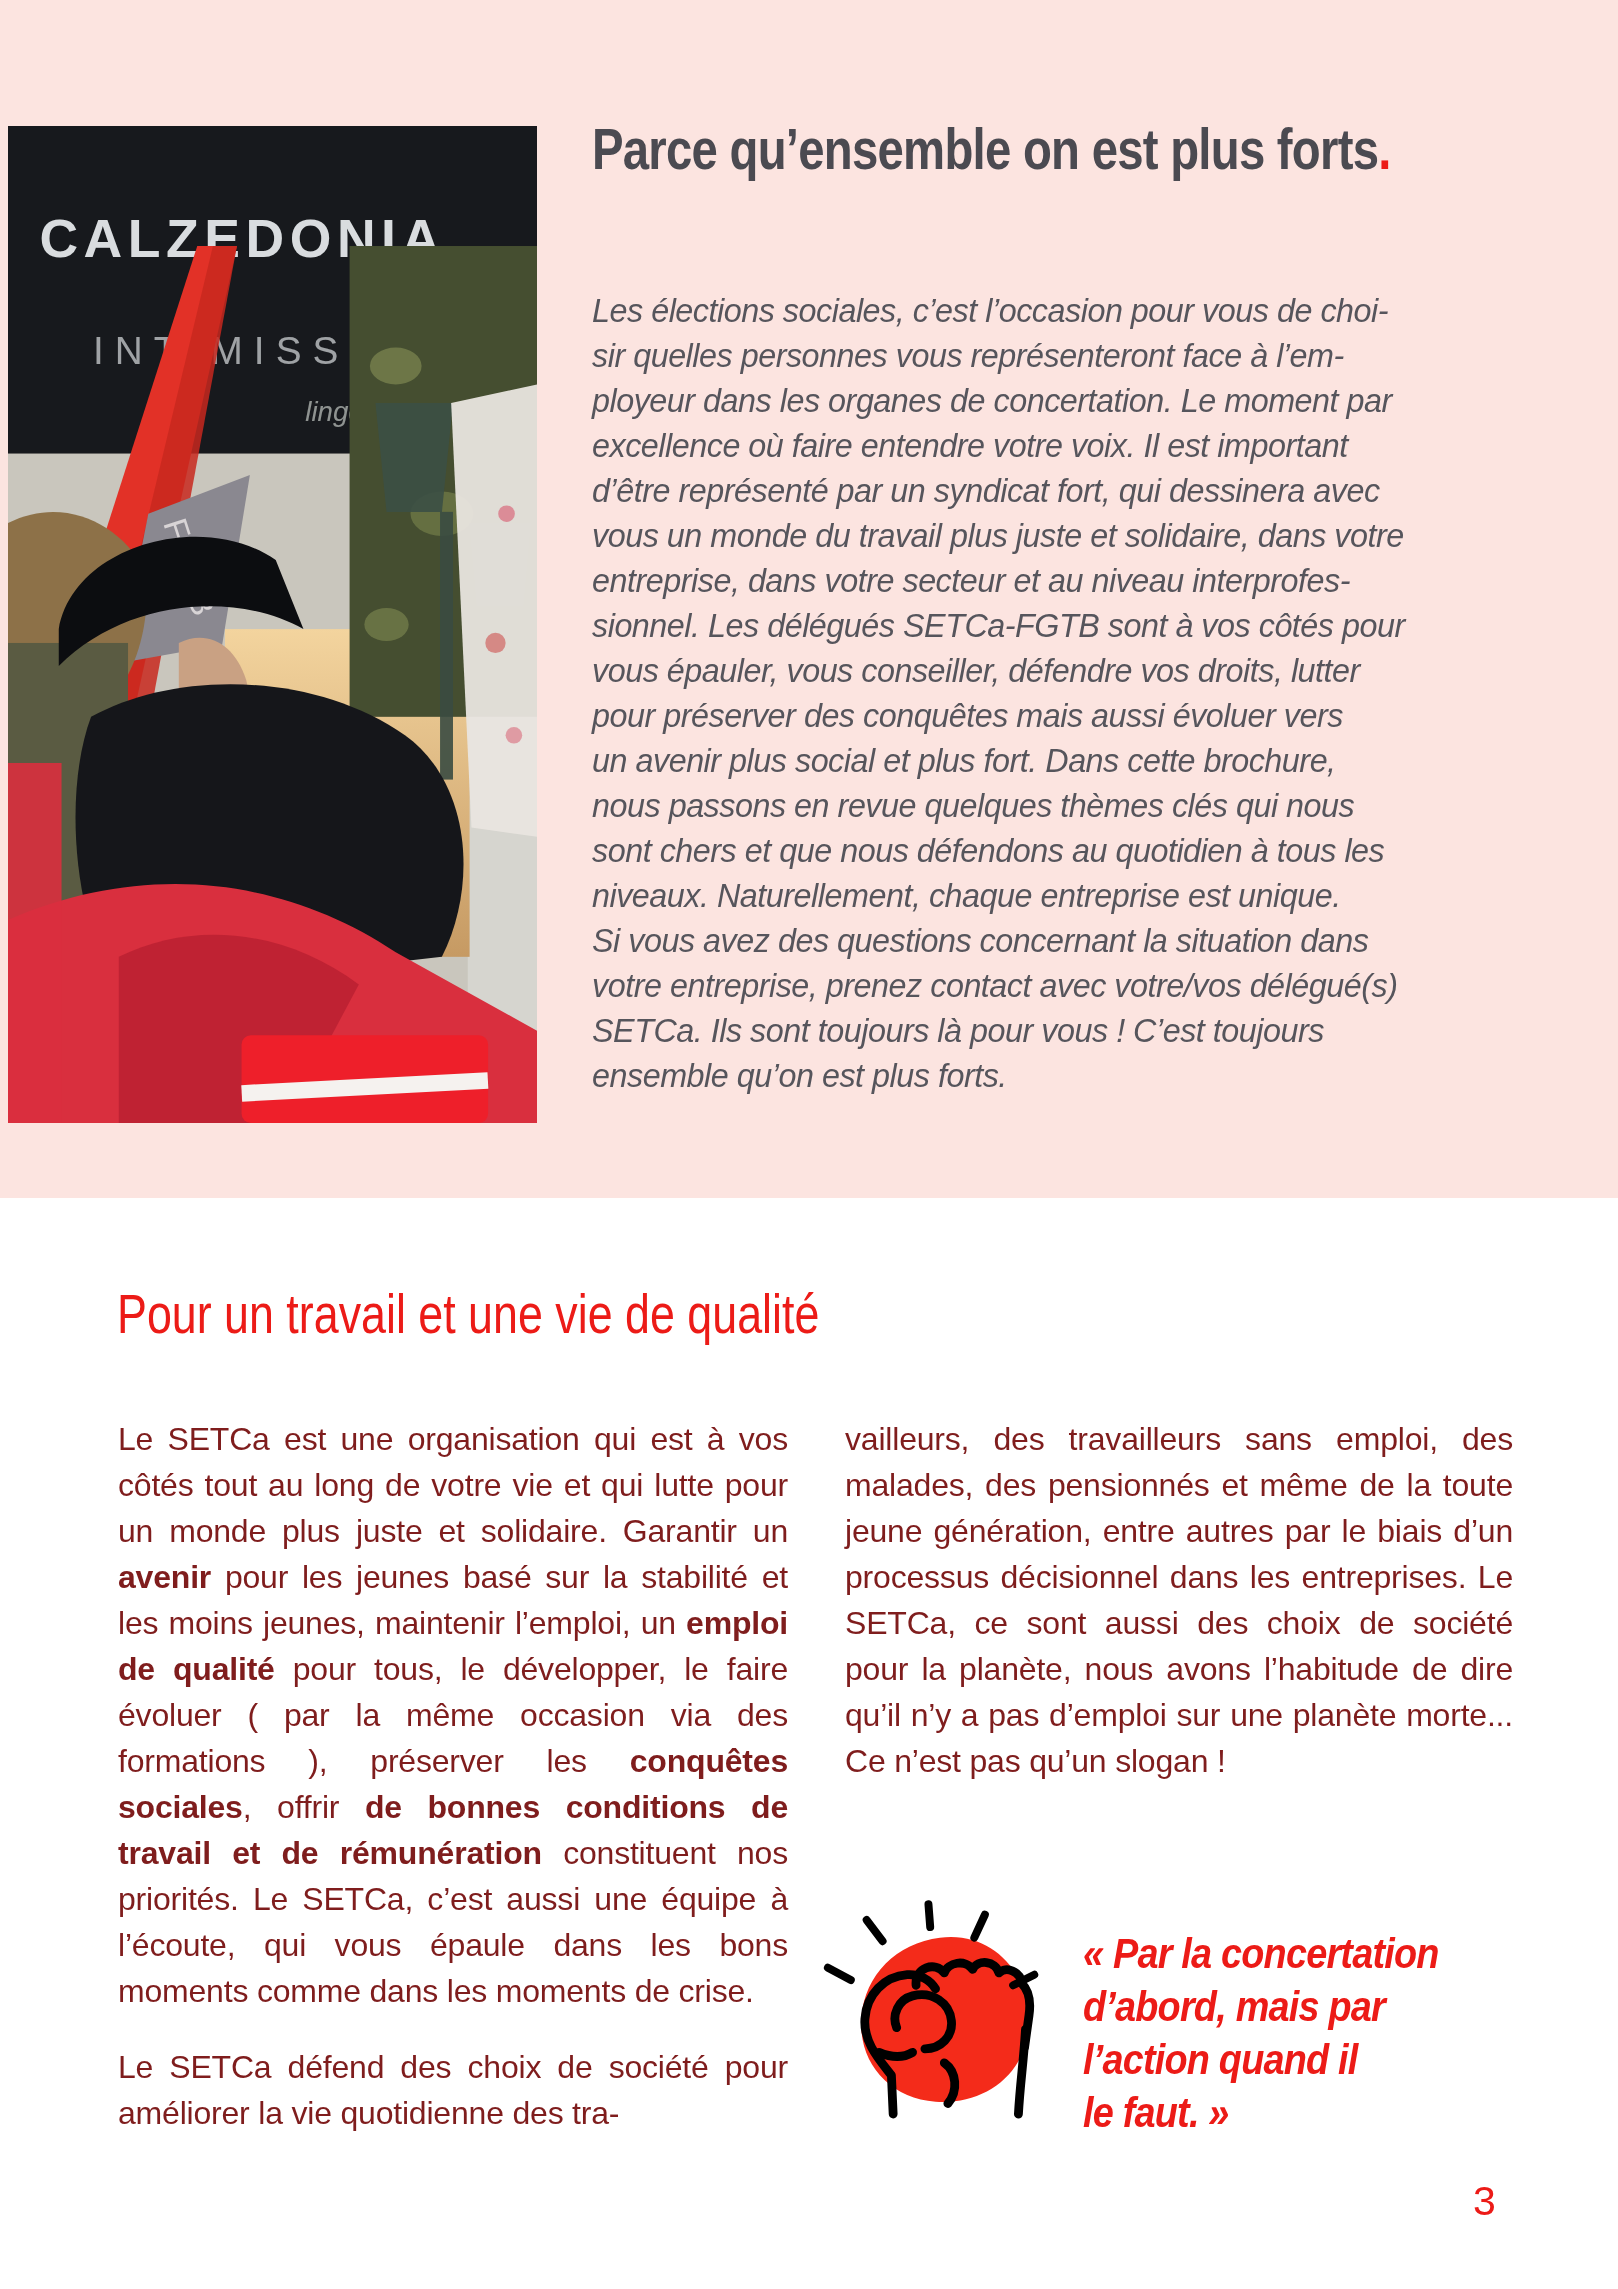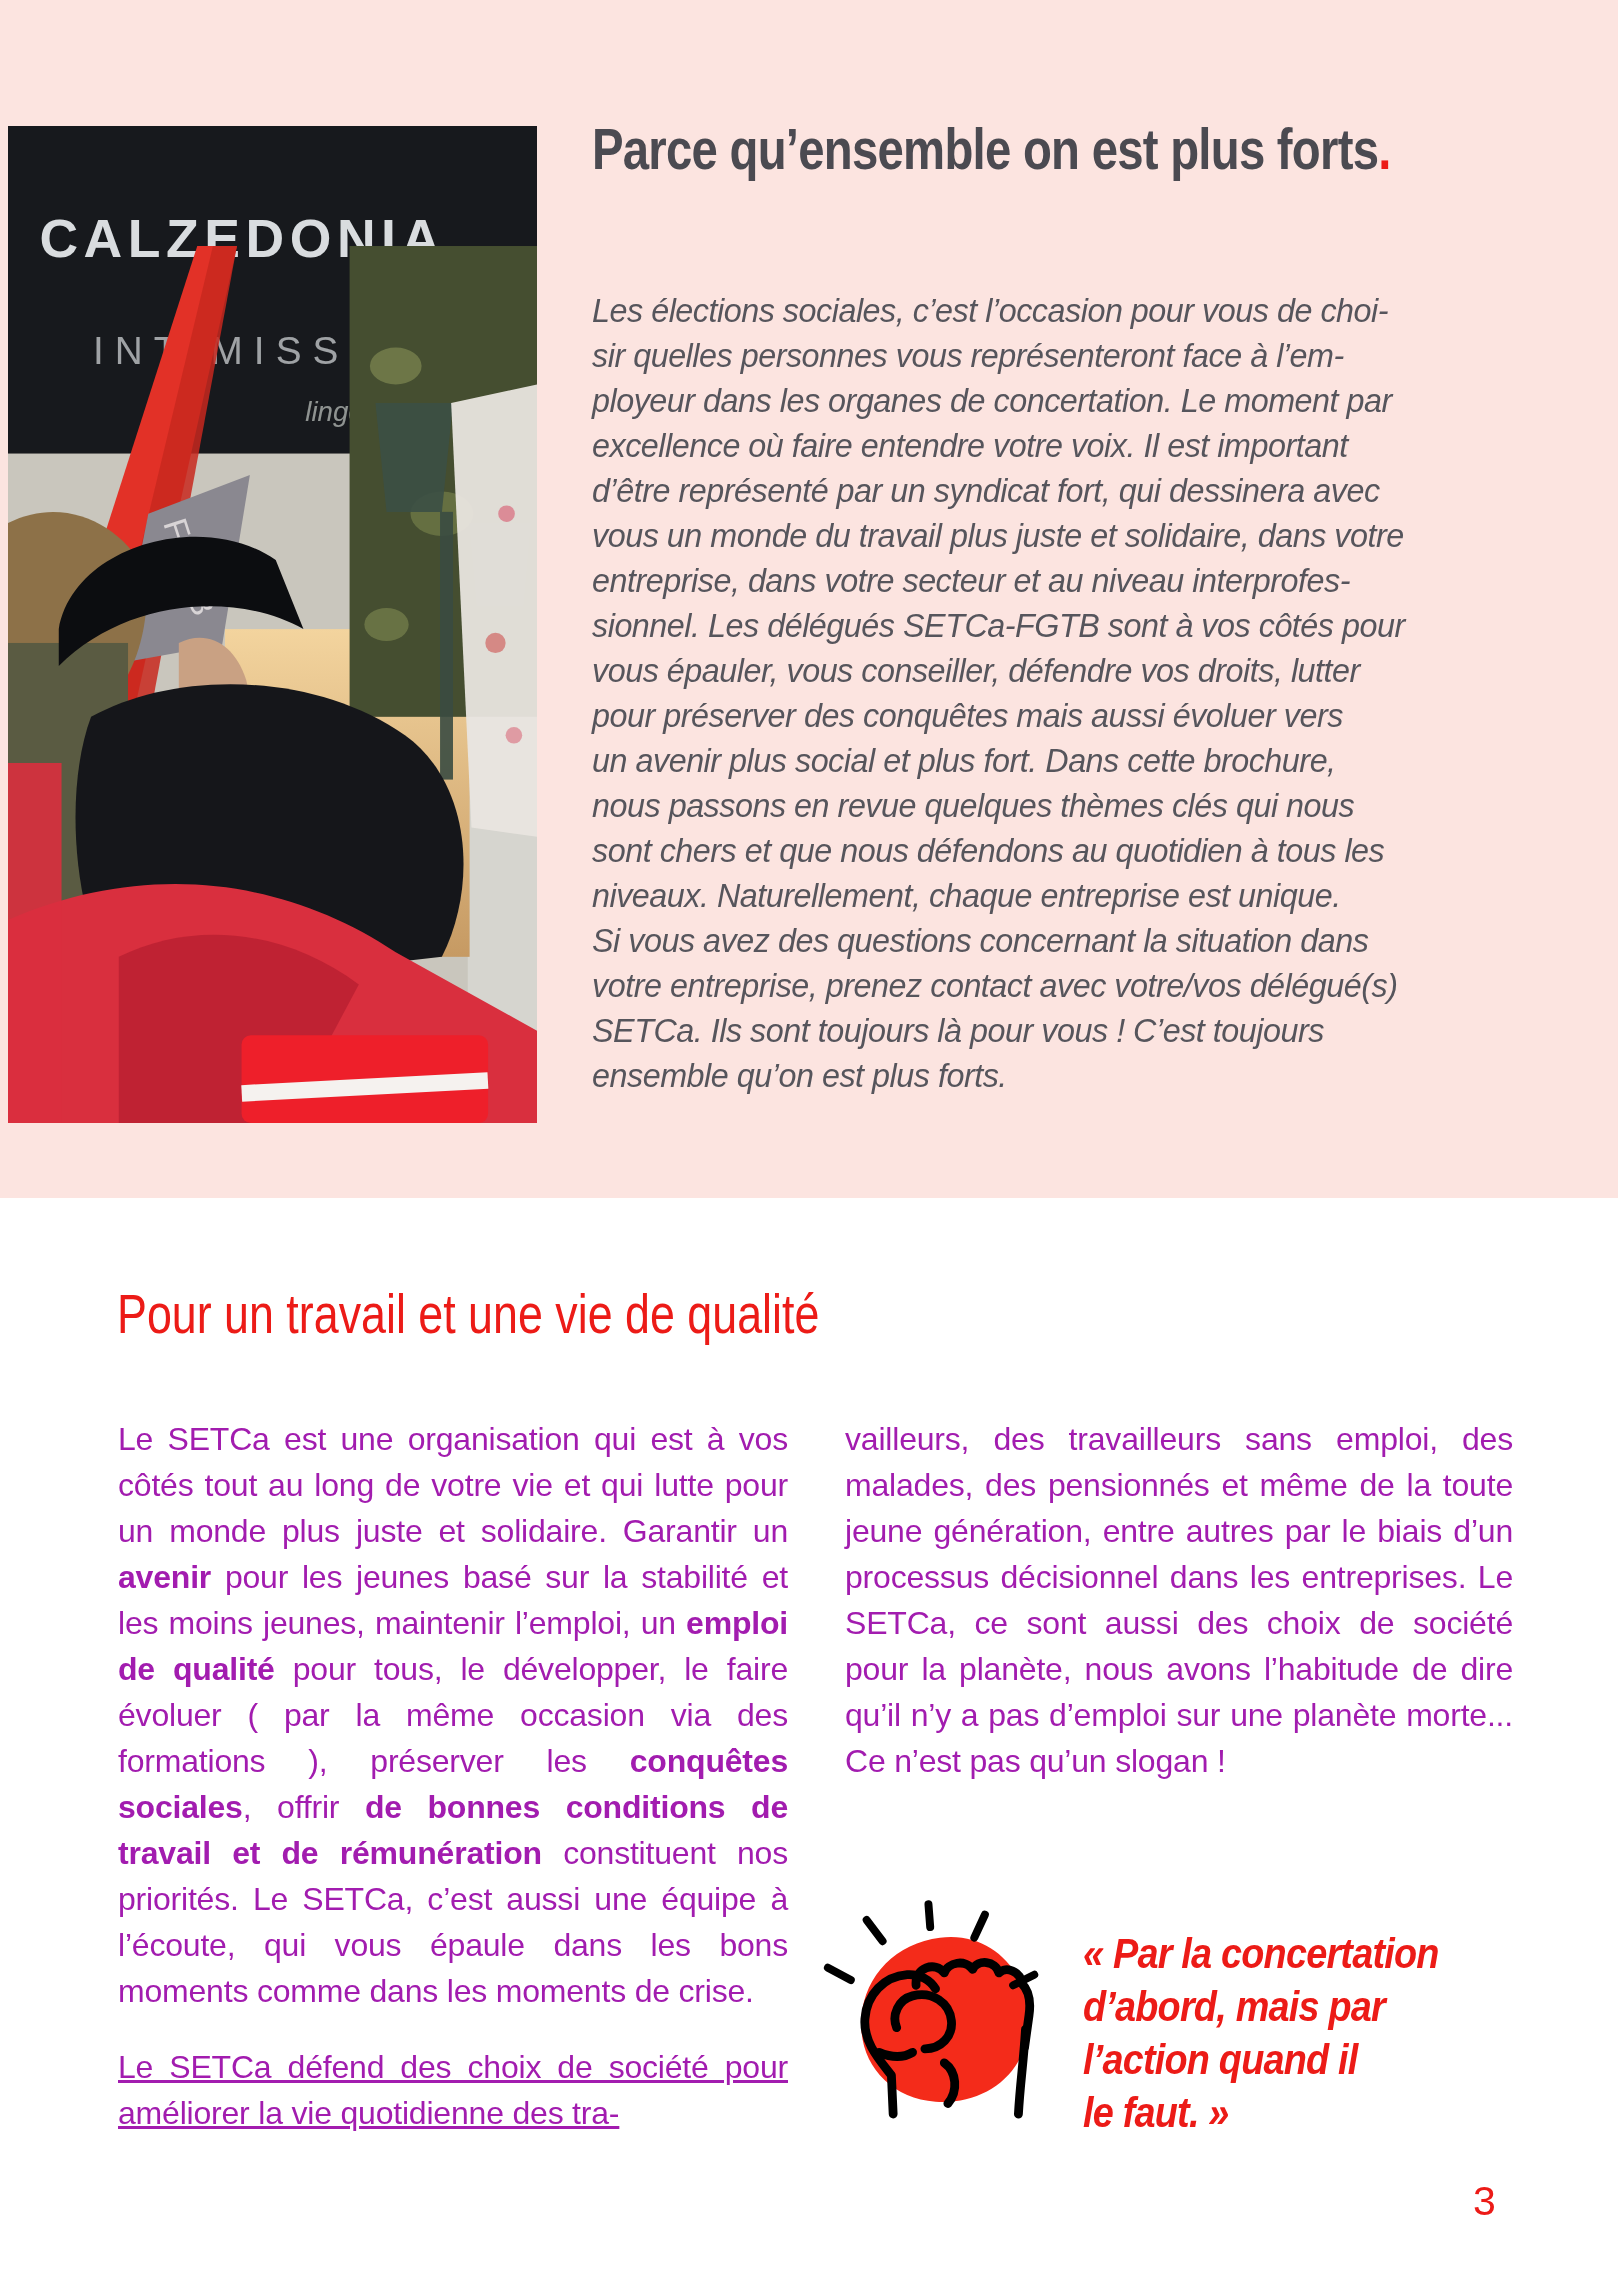--- a/index.html
+++ b/index.html
@@ -12,23 +12,23 @@
   .intro-title{position:absolute;left:592px;top:116px;margin:0;font-size:57px;font-weight:700;
         color:#4b4a51;letter-spacing:-0.9px;white-space:nowrap;transform:scaleX(.83);transform-origin:0 0;}
   .intro-title .dot{color:var(--accent);}
   .lead{position:absolute;left:592px;top:288px;margin:0;width:997px;font-size:34px;line-height:45px;
         font-style:italic;color:#56555c;white-space:pre-line;letter-spacing:-0.5px;
         transform:scaleX(.95);transform-origin:0 0;}
   .section-title{position:absolute;left:117px;top:1281px;margin:0;font-size:56px;font-weight:400;
         color:var(--accent);white-space:nowrap;transform:scaleX(.8);transform-origin:0 0;letter-spacing:0;}
   .col-left{position:absolute;left:118px;top:1416px;width:670px;}
   .col-right{position:absolute;left:845px;top:1416px;width:668px;}
-  .col-left p,.col-right p{margin:0;font-size:32px;line-height:46px;color:#a21caf;
+  .col-left p,.col-right p{margin:0;font-size:32px;line-height:46px;color:#7f1d1d;
         text-align:justify;letter-spacing:-0.2px;}
-  .col-left p + p{margin-top:29.5px;text-decoration:underline;}
+  .col-left p + p{margin-top:29.5px;}
   .b{font-weight:700;}
   .quote-row{position:absolute;left:812px;top:1881px;display:flex;align-items:flex-end;}
   .fist{width:247px;height:258px;flex:none;}
   .fist svg{display:block;width:100%;height:100%;}
   .quote{margin:14.8px 0 0 24px;font-size:43px;line-height:53px;font-weight:700;font-style:italic;
         color:var(--accent);white-space:pre-line;letter-spacing:-0.9px;
         transform:scaleX(.88);transform-origin:0 0;}
   .pageno{position:absolute;left:1473px;top:2178px;font-size:41px;font-weight:400;color:var(--accent);}
 </style>
 </head>

